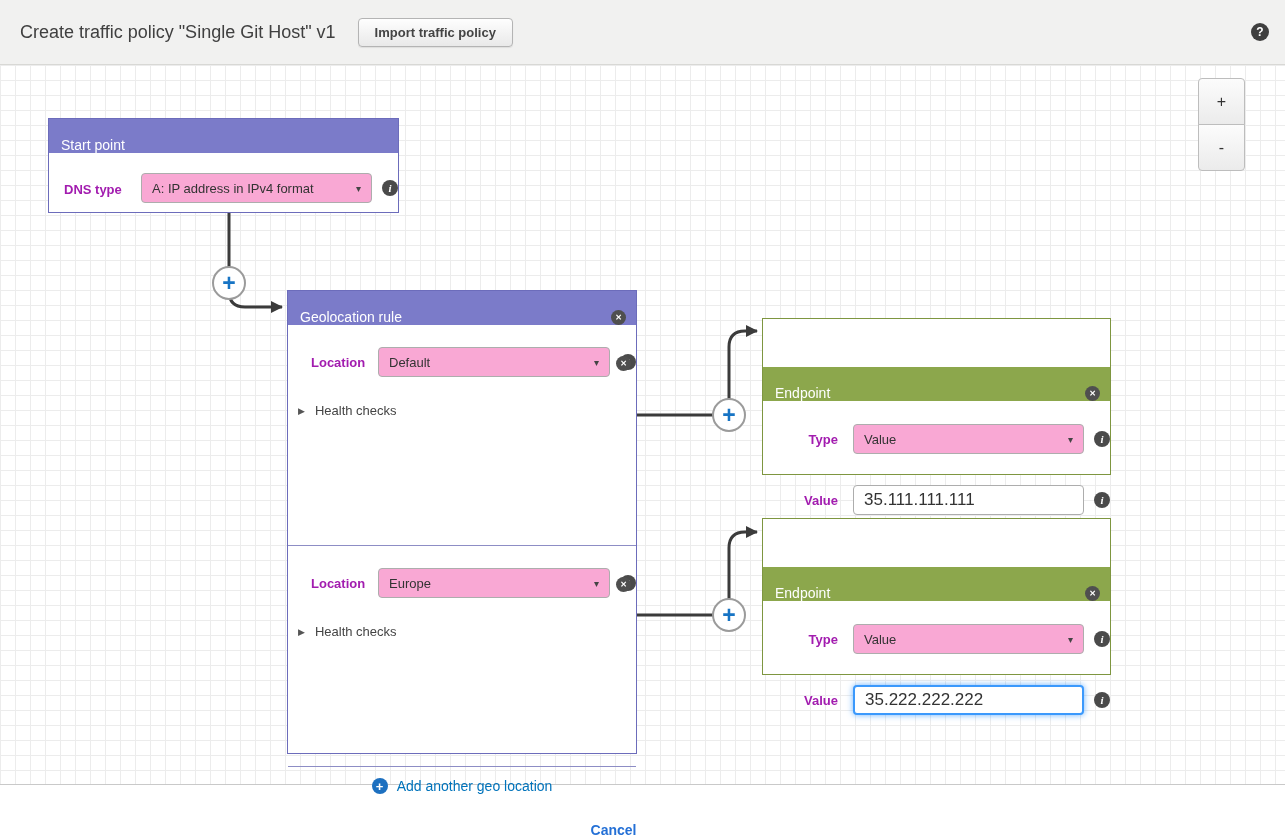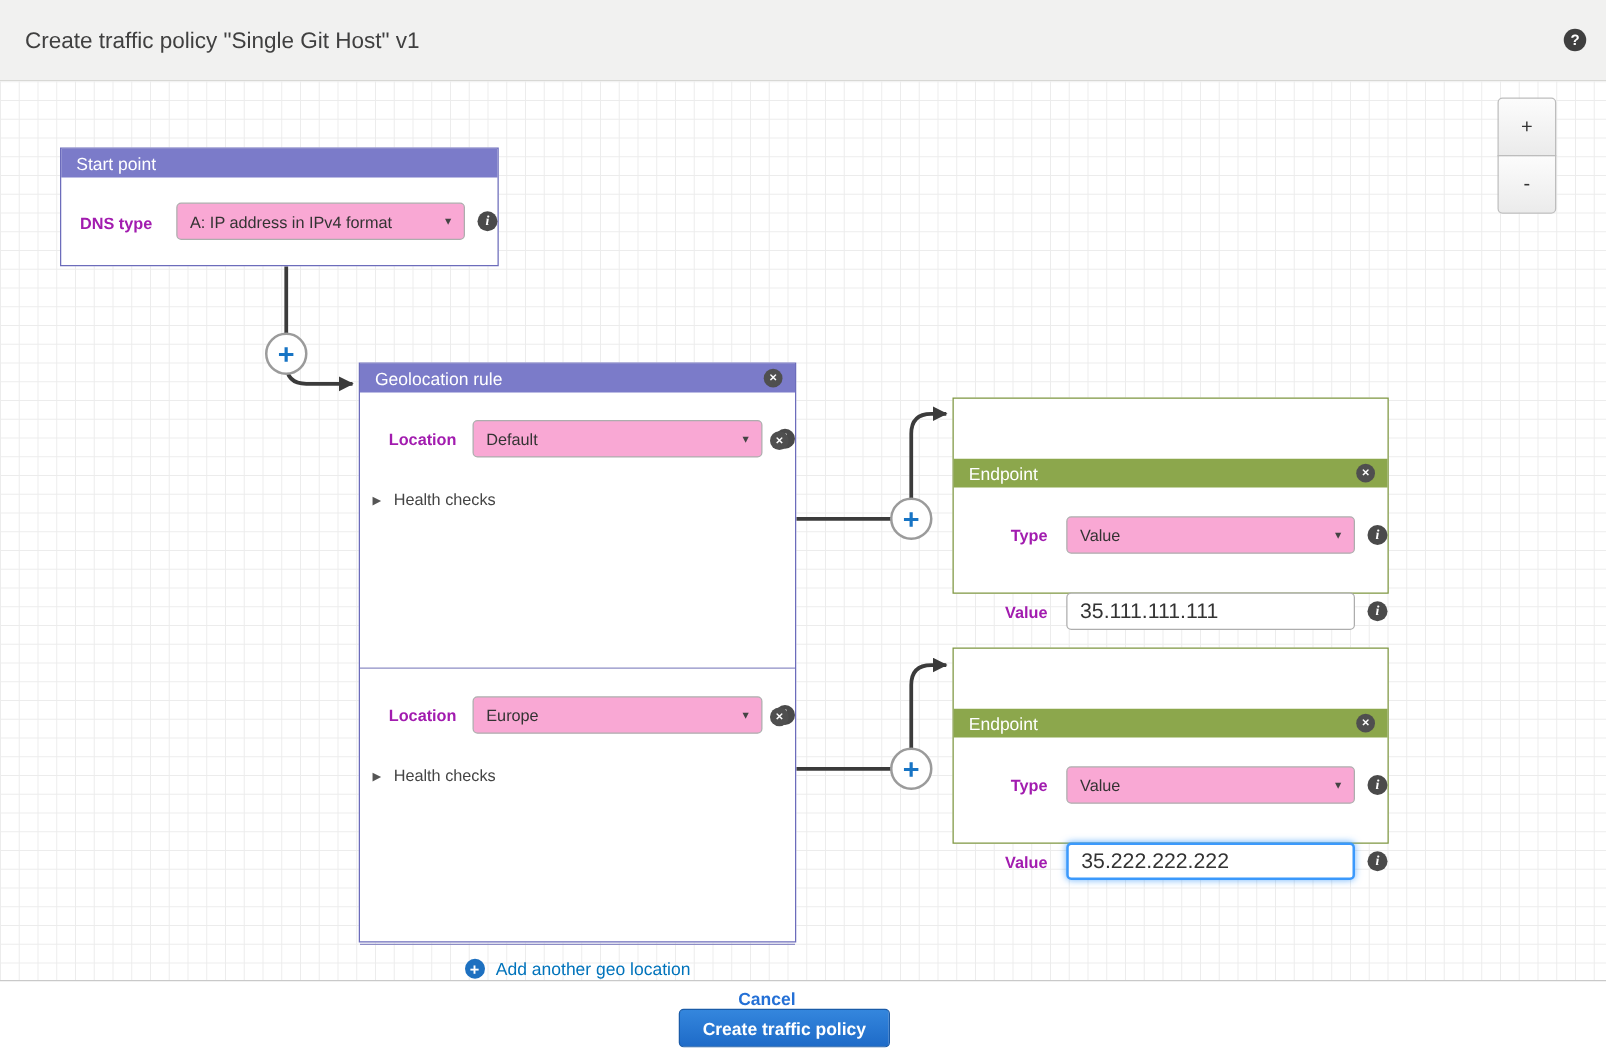--- a/index.html
+++ b/index.html
@@ -29,21 +29,21 @@
   .connectors { position:absolute; top:0; left:0; width:1285px; height:719px; z-index:1; }
 
   .zoomctl { position:absolute; left:1198px; top:13px; width:47px; z-index:3; }
   .zoomctl button { display:block; width:47px; height:47px; font-family:inherit; font-size:16px;
     color:#333; background:linear-gradient(#fcfcfc,#ebebeb); border:1px solid #bdbdbd; cursor:pointer; }
   .zoomctl .zin { border-radius:4px 4px 0 0; }
   .zoomctl .zout { border-radius:0 0 4px 4px; margin-top:-1px; }
 
   
   .node { position:absolute; background:#fff; z-index:2; }
-  .node-header { height:23px; display:flex; align-items:center; padding:0 10px 0 12px;
+  .node-header { height:34px; display:flex; align-items:flex-end; padding:0 10px 0 12px;
     color:#fff; font-size:14px; }
   .node-header .title { flex:1; }
   .purple { border:1px solid #6c6cbb; }
   .purple .node-header { background:#7b7bc9; }
   .green { border:1px solid #7e9640; }
   .green .node-header { background:#8ca74c;margin-top:48px; }
 
   .row { display:flex; align-items:center; }
   .f-label { font-size:13px; font-weight:bold; color:#a21caf; }
   .dropdown { background:#f9a8d4; border:1px solid #adadad; border-radius:4px; height:30px;
@@ -100,20 +100,21 @@
     text-decoration:none; cursor:pointer; }
   .create-btn { height:31px; padding:0 18px; font-family:inherit; font-size:14px; font-weight:bold;
     color:#fff; background:linear-gradient(#3486dd,#1e6bc8); border:1px solid #1a5ba8;
     border-radius:4px; cursor:pointer; }
 </style>
 </head>
 <body>
 
 <div class="topbar">
   <h1 class="page-title">Create traffic policy "Single Git Host" v1</h1>
+  <button class="import-btn">Import traffic policy</button>
   <div class="help-icon">?</div>
 </div>
 
 <div class="canvas">
 
   <svg class="connectors" viewBox="0 0 1285 719" xmlns="http://www.w3.org/2000/svg">
     <defs>
       <marker id="arrow" markerUnits="userSpaceOnUse" markerWidth="14" markerHeight="14" refX="11" refY="6" orient="auto">
         <path d="M0,0 L12,6 L0,12 Z" fill="#3b3b3b"></path>
       </marker>
@@ -241,14 +242,13 @@
         <input class="text-input focused" type="text" value="35.222.222.222" style="">
         <span class="info-icon">i</span>
       </div>
     </div>
   </div>
 
 </div>
 
 <div class="page-footer">
   <a class="cancel-link">Cancel</a>
-  <button class="create-btn">Create traffic policy</button>
 </div>
 
 </body></html>

